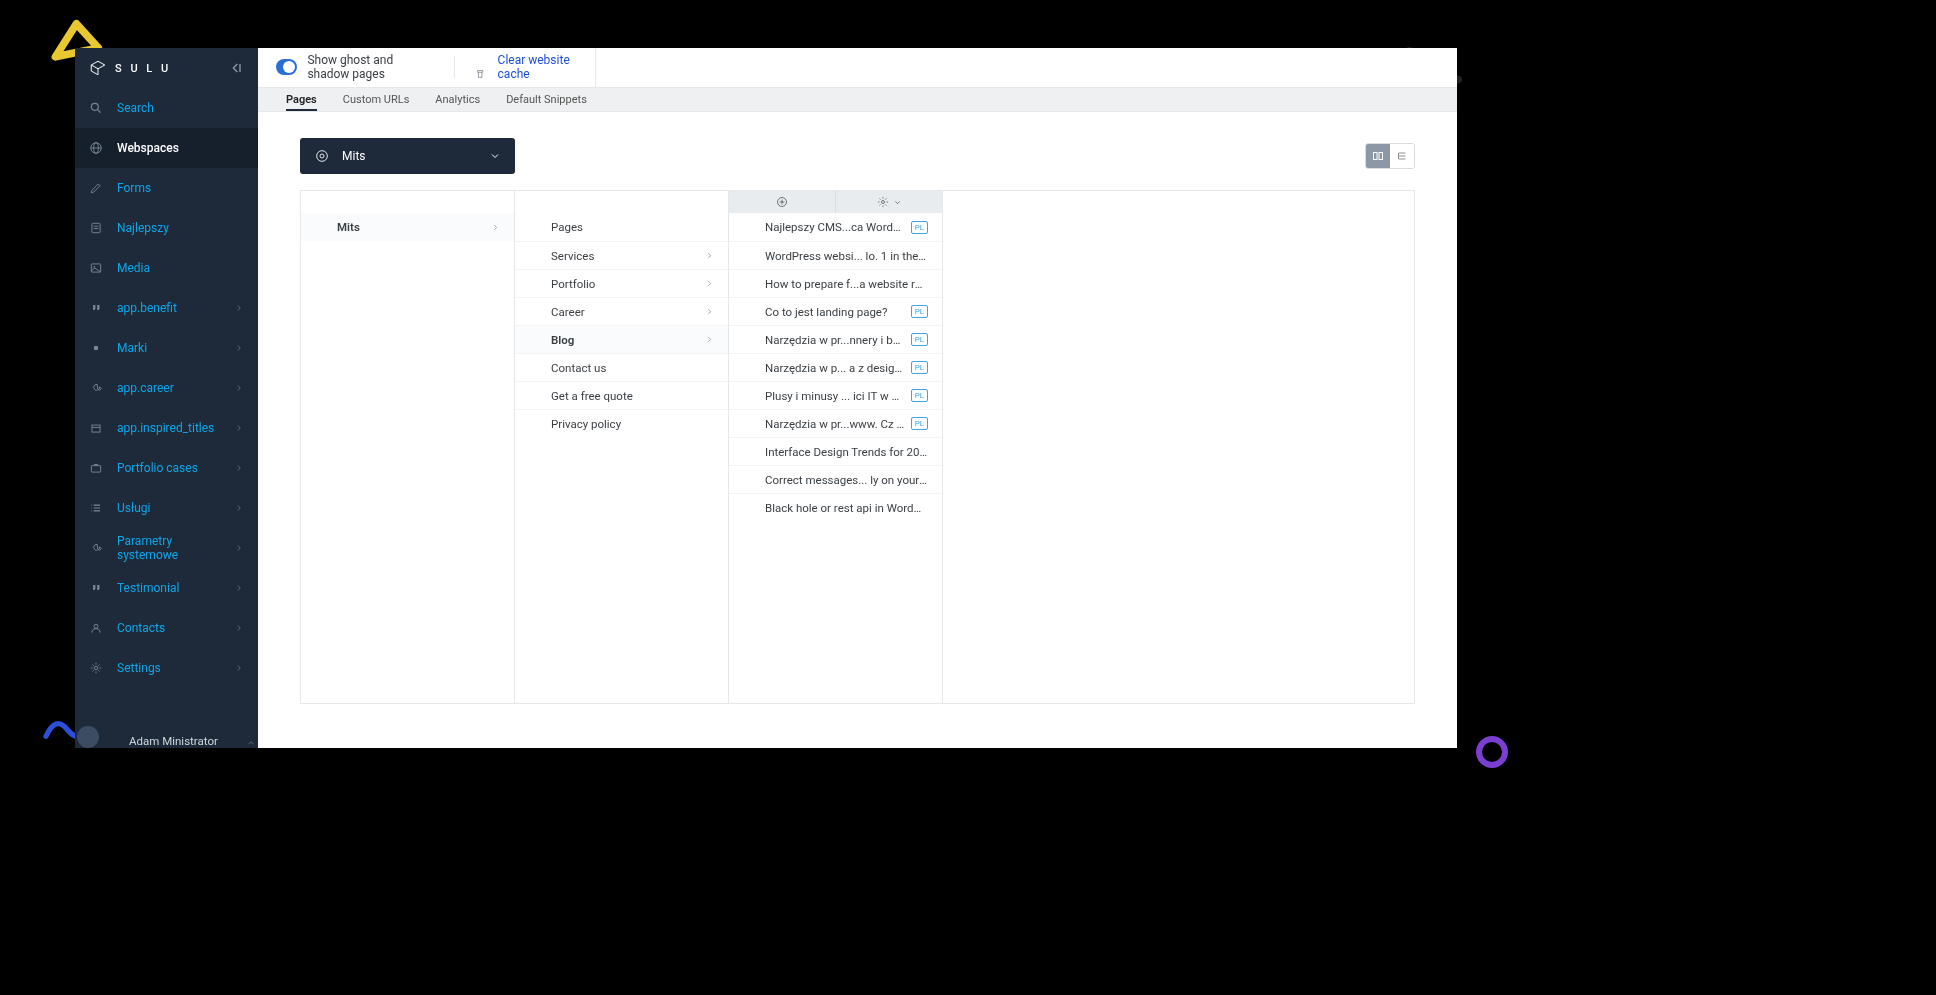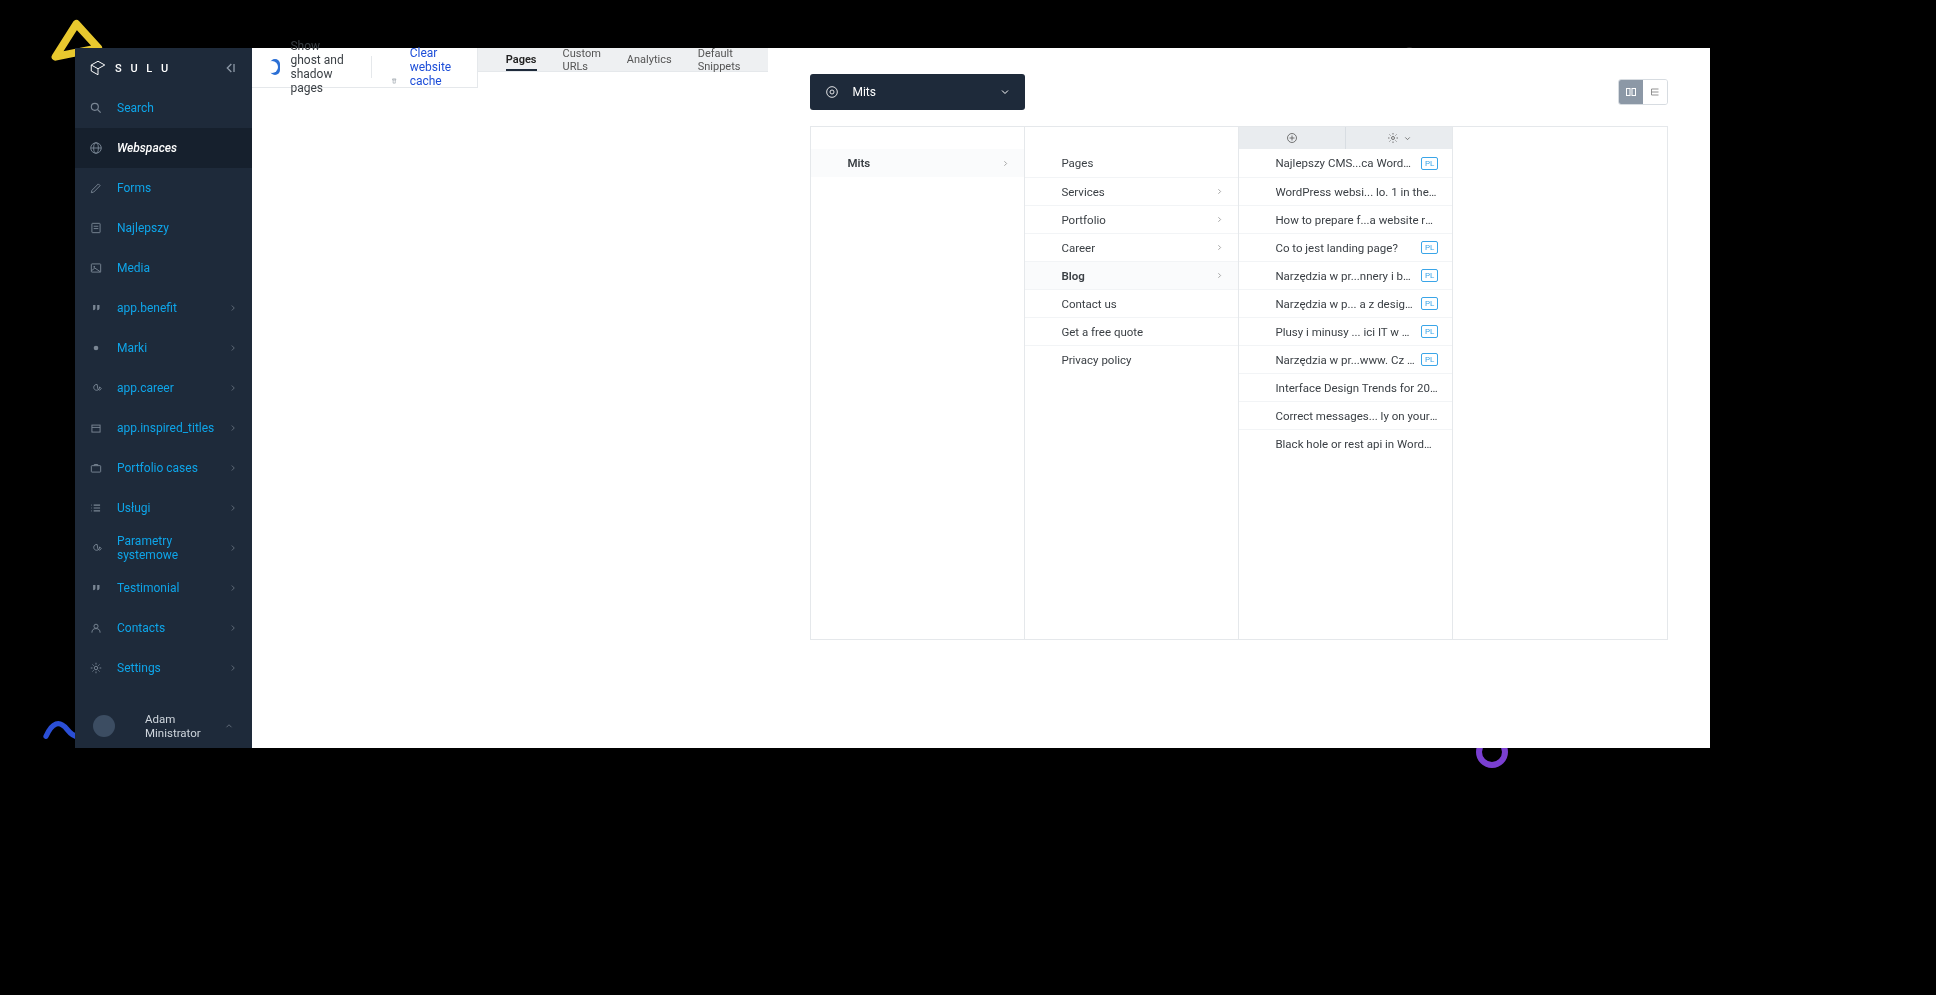--- a/index.html
+++ b/index.html
@@ -43,35 +43,35 @@
   height: 40px;
   padding: 0 14px;
   gap: 14px;
   cursor: pointer;
   position: relative;
 }
 .sb-item.active { background: #16202d; }
 .sb-item.active::before { content:""; position:absolute; left:0; top:0; bottom:0; width:2px; }
 .sb-item .sb-icon { width: 14px; height: 14px; flex-shrink:0; color:#7a8694; }
 .sb-item .sb-label { flex: 1; color:#0ea5e9; font-size:12px; }
-.sb-item.active .sb-label { color:#fff; font-weight:500;font-style:italic; }
+.sb-item.active .sb-label { color:#fff; font-weight:500; }
 .sb-item .sb-chev { width: 10px; height: 10px; color:#6b7683; }
 
 .sb-footer {
   margin-top: auto;
   height: 44px;
-  display: flex; align-items: center; gap: 12px;
-  padding: 0 18px;
+  display: flex; align-items: flex-end; gap: 12px;
+  padding: 0 2px;
 }
 .avatar { width:22px; height:22px; border-radius:50%; background:#3c4d62; }
 .sb-footer .sb-label { flex:1; color:#cfd6dd; font-size:11.5px; padding-left:18px;}
 .sb-footer .sb-chev { width:10px; height:10px; color:#6b7683; transform:rotate(180deg);}
 
 
-.main { flex:1; display:flex; flex-direction:row; background:#fff; }
+.main { flex:1; display:flex; flex-direction:column; background:#fff; }
 .toolbar {
   height: 40px;
   border-bottom: 1px solid #e5e8eb;
   display:flex; align-items:center;
   padding: 0 18px;
   gap: 10px;
   max-width: 338px;
   border-right: 1px solid #e5e8eb;
 }
 .toolbar-wrap { display:flex; align-items:center; height:40px; border-bottom:1px solid #e5e8eb;}

